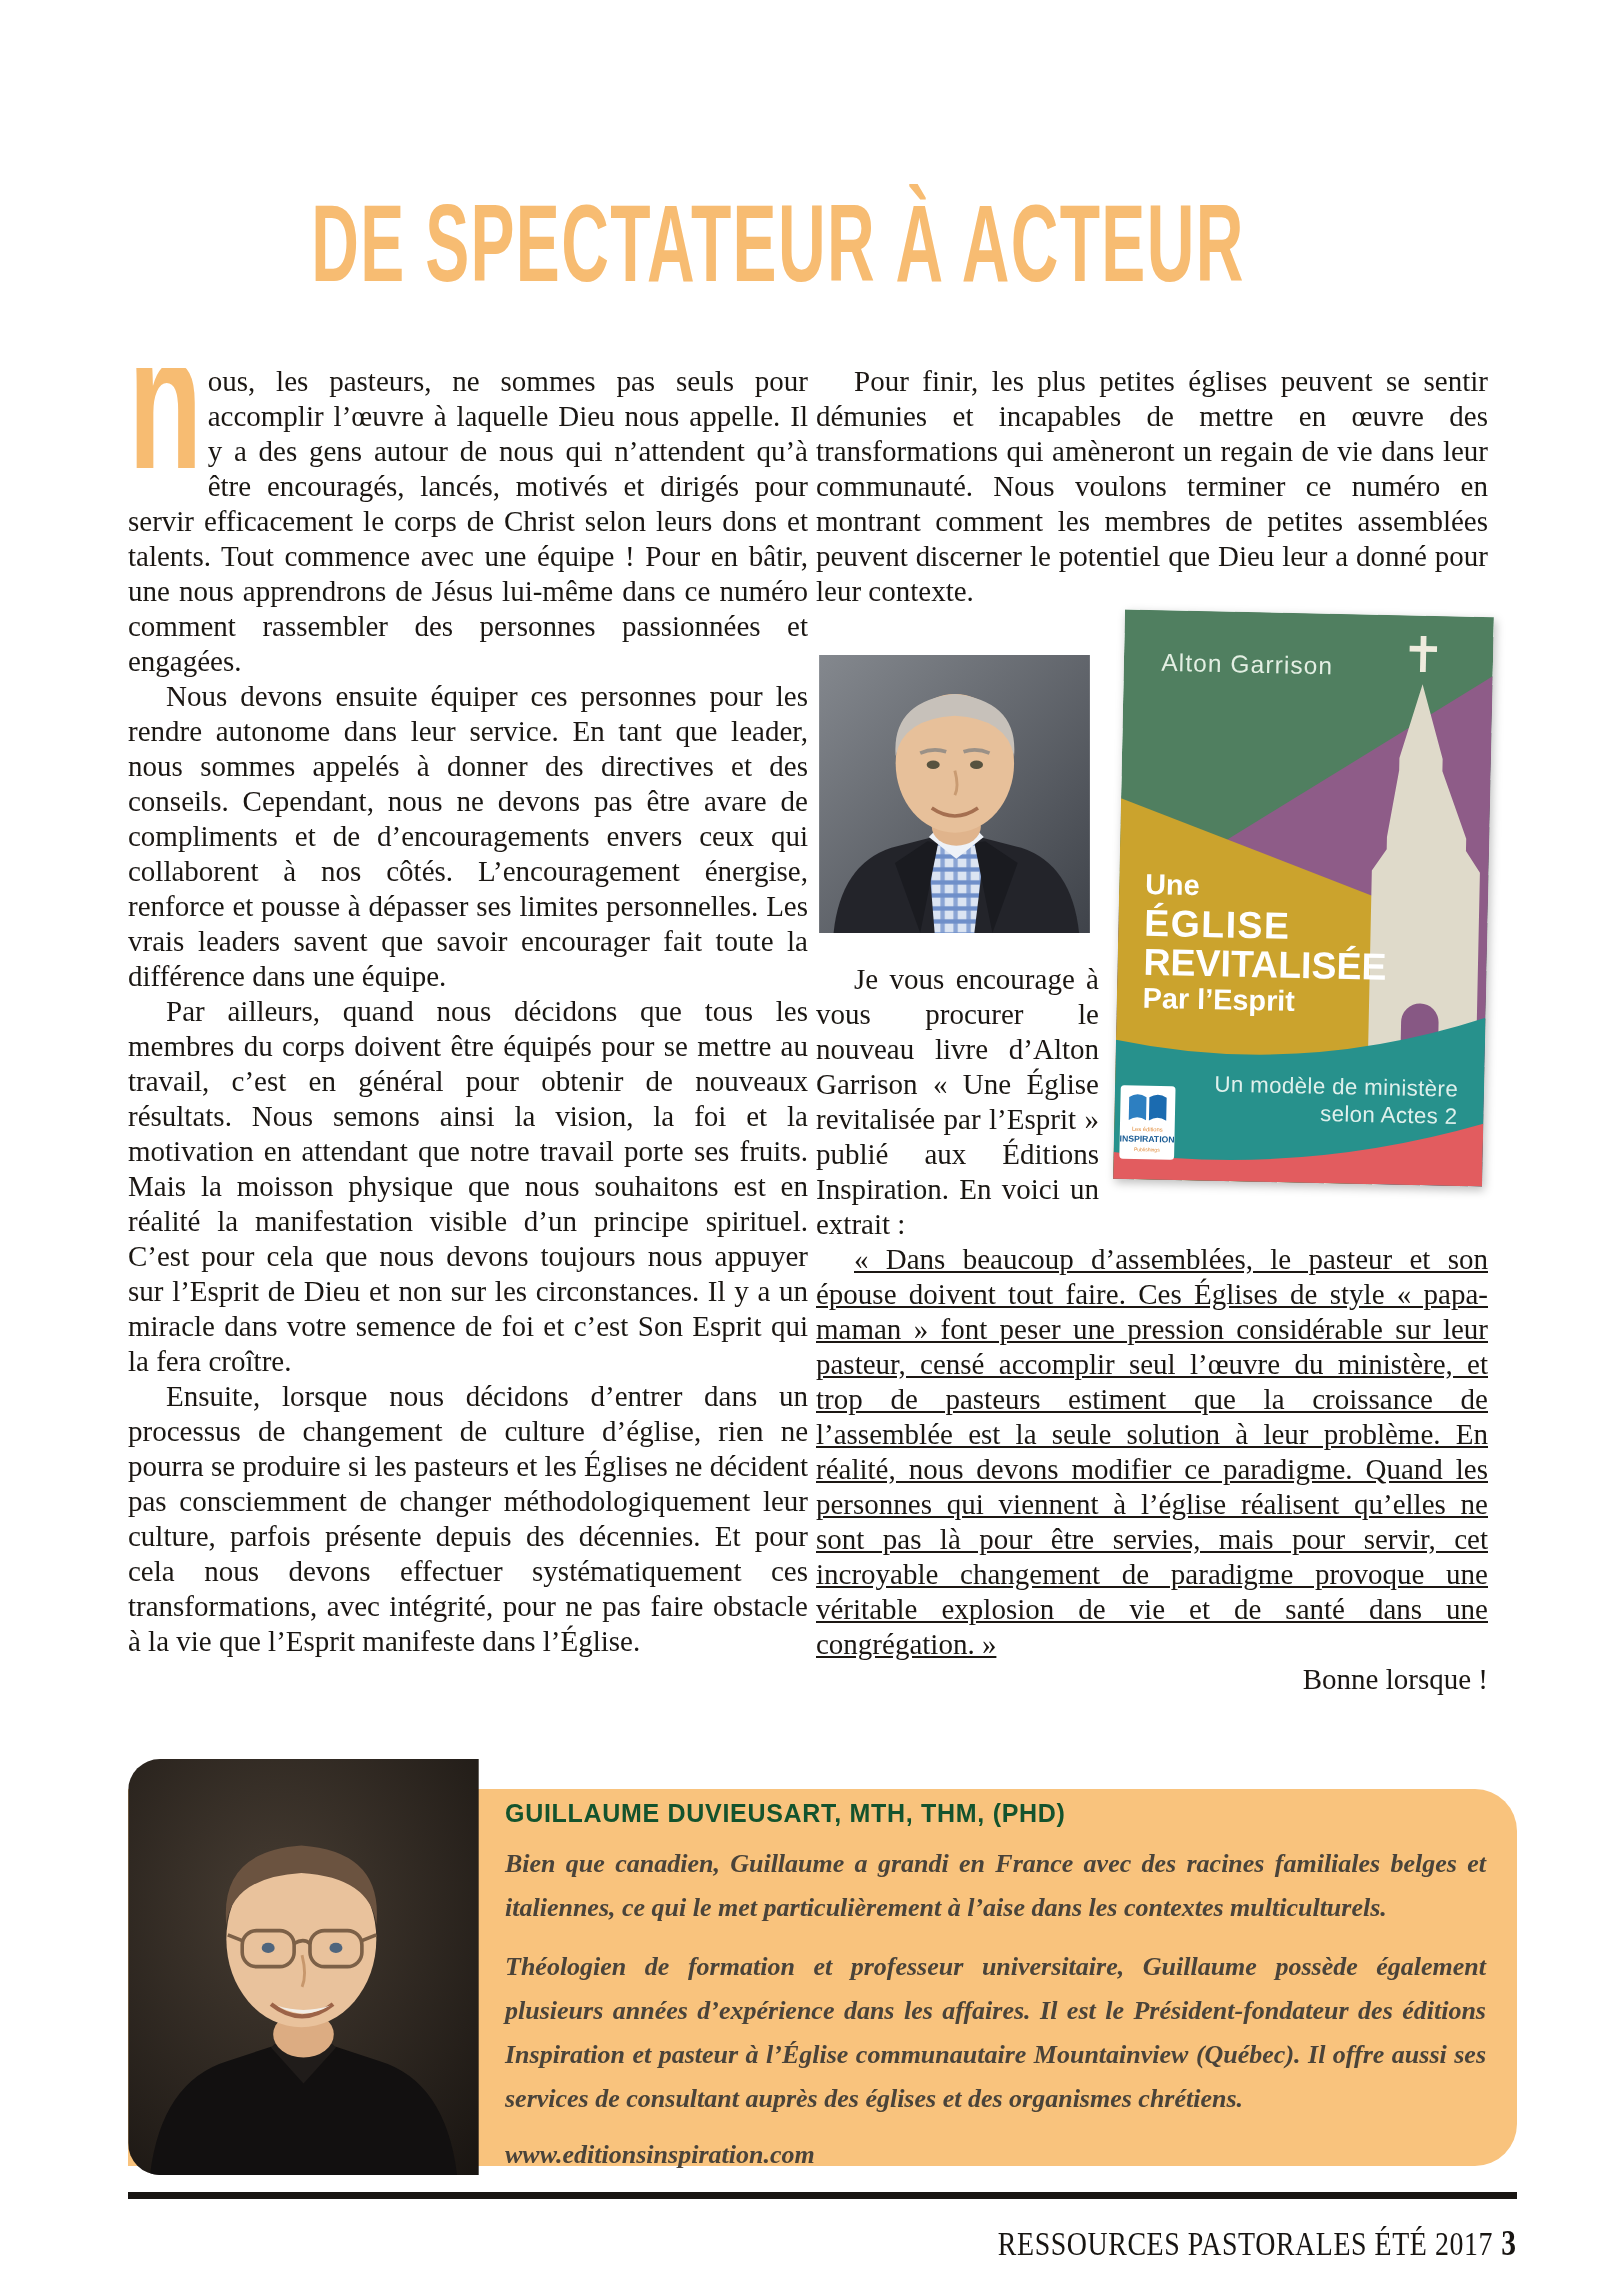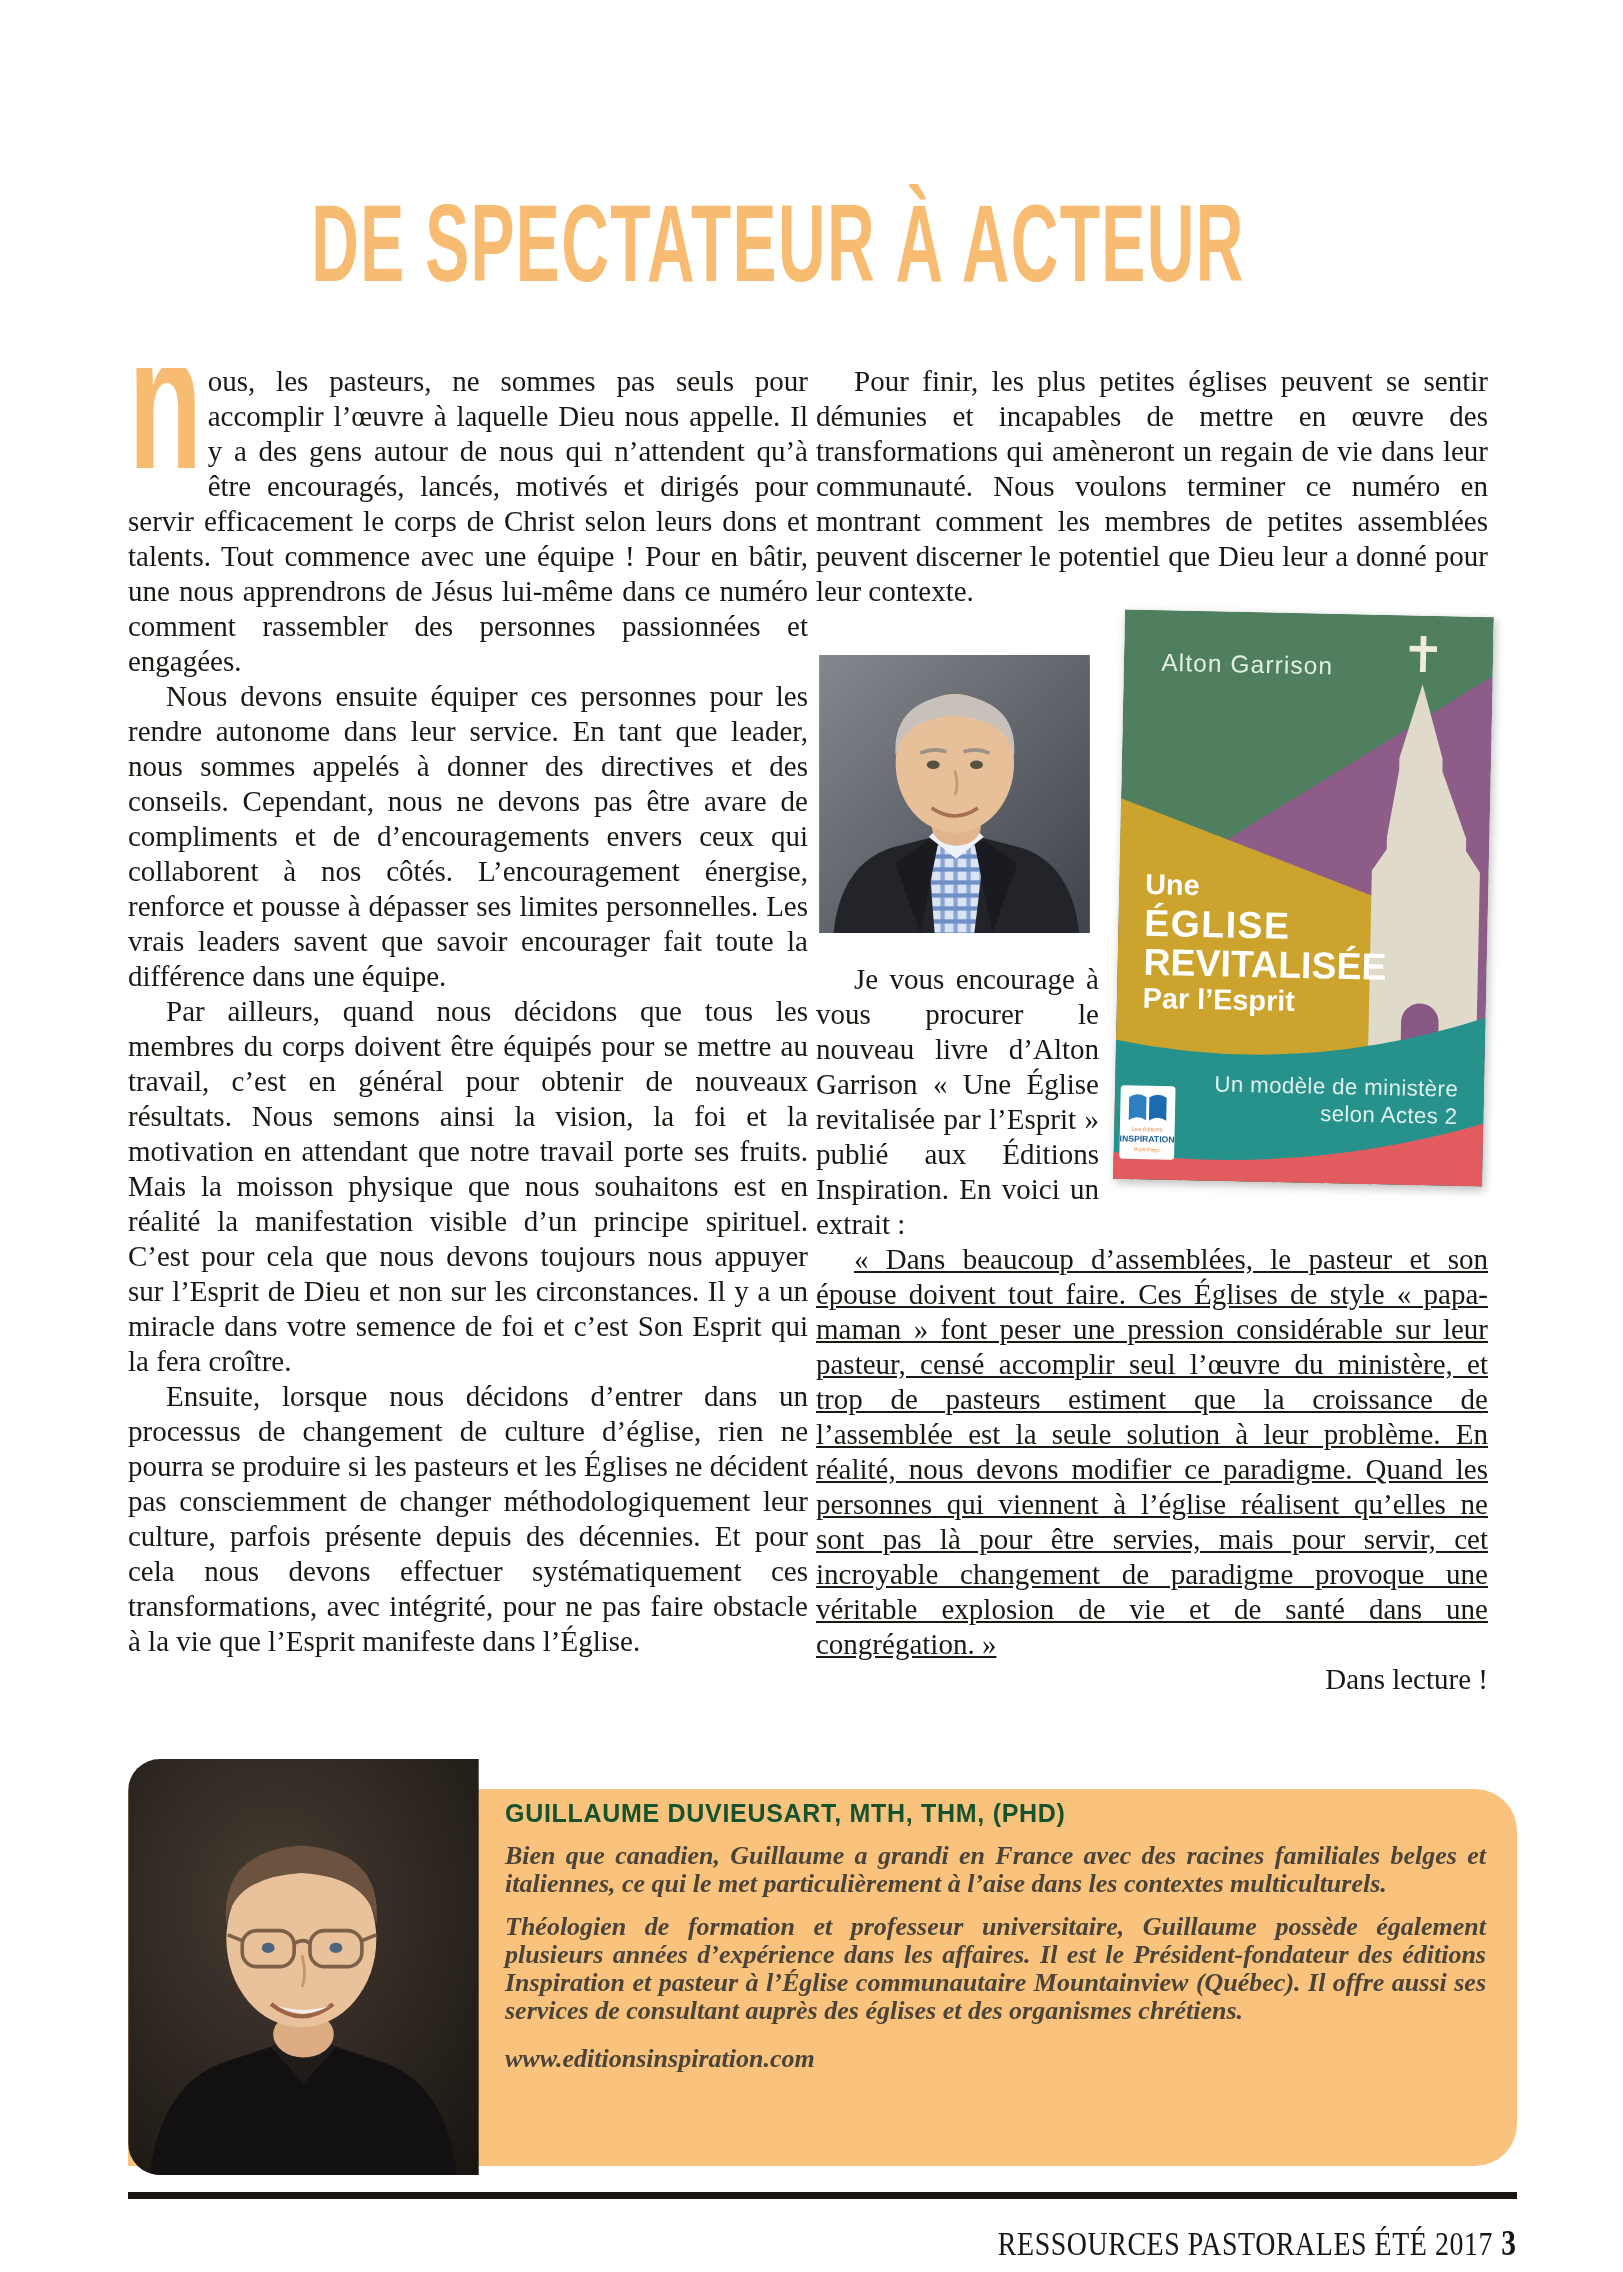--- a/index.html
+++ b/index.html
@@ -28,21 +28,21 @@
   
   .bio-box{position:absolute;left:128px;top:1789px;width:1389px;height:377px;
            background:#f9c37d;border-radius:0 42px 42px 0;}
   .bio-photo{position:absolute;left:128px;top:1759px;width:351px;height:416px;
              border-radius:32px 0 0 32px;overflow:hidden;}
   .bio-text{position:absolute;left:505px;top:1799px;width:981px;
             font-family:"Liberation Serif",serif;color:#4a4339;}
   .bio-name{font-weight:bold;font-size:25px;letter-spacing:0.7px;color:#14532d;
             font-family:"Liberation Sans",sans-serif;}
   .bio-text p.bio-p{margin:14.4px 0 0 0;font-weight:bold;font-style:italic;
-            font-size:26px;line-height:28px;text-align:justify;hyphens:auto;}
+            font-size:26px;line-height:44px;text-align:justify;hyphens:auto;}
   .bio-url{margin-top:19px;font-weight:bold;font-style:italic;font-size:26px;}
   
   .footer-rule{position:absolute;left:128px;top:2192px;width:1389px;height:6.5px;background:#181512;}
   .footer{position:absolute;right:106px;top:2222px;text-align:center;white-space:nowrap;}
   .footer .ft{display:inline-block;transform:scaleX(0.82);transform-origin:100% 50%;
               font-size:34px;letter-spacing:0.7px;color:#181512;}
   .footer .pg{font-weight:bold;font-size:36px;margin-left:10px;}
 </style>
 </head>
 <body>
@@ -123,21 +123,21 @@
       <path d="M140,136 q18,-8 36,-2" stroke="#9b9187" stroke-width="5" fill="none"></path>
       <path d="M200,134 q18,-6 36,2" stroke="#9b9187" stroke-width="5" fill="none"></path>
       <ellipse cx="158" cy="152" rx="9" ry="6" fill="#57523f"></ellipse>
       <ellipse cx="218" cy="152" rx="9" ry="6" fill="#57523f"></ellipse>
       <path d="M188,160 q6,22 0,34" stroke="#c99b72" stroke-width="4" fill="none"></path>
       <path d="M156,212 q32,22 64,0" stroke="#a56f50" stroke-width="5" fill="none"></path>
     </svg>
 
     <p>Je vous encourage à vous procurer le nouveau livre d’Alton Garrison « Une Église revitalisée par l’Esprit » publié aux Éditions Inspiration. En voici un extrait :</p>
     <p class="quote">« Dans beaucoup d’assemblées, le pasteur et son épouse doivent tout faire. Ces Églises de style « papa-maman » font peser une pression considérable sur leur pasteur, censé accomplir seul l’œuvre du ministère, et trop de pasteurs estiment que la croissance de l’assemblée est la seule solution à leur problème. En réalité, nous devons modifier ce paradigme. Quand les personnes qui viennent à l’église réalisent qu’elles ne sont pas là pour être servies, mais pour servir, cet incroyable changement de paradigme provoque une véritable explosion de vie et de santé dans une congrégation. »</p>
-    <p class="closing">Dans lecture !</p>
+    <p class="closing">Bonne lorsque !</p>
   </div>
 
   <div class="bio-box"></div>
 
   <div class="bio-photo">
     <svg viewBox="0 0 486 577" width="351" height="416" xmlns="http://www.w3.org/2000/svg">
       <defs>
         <radialGradient id="bgG" cx="0.42" cy="0.35" r="0.9">
           <stop offset="0" stop-color="#463c32"></stop>
             <stop offset="1" stop-color="#171310"></stop>

